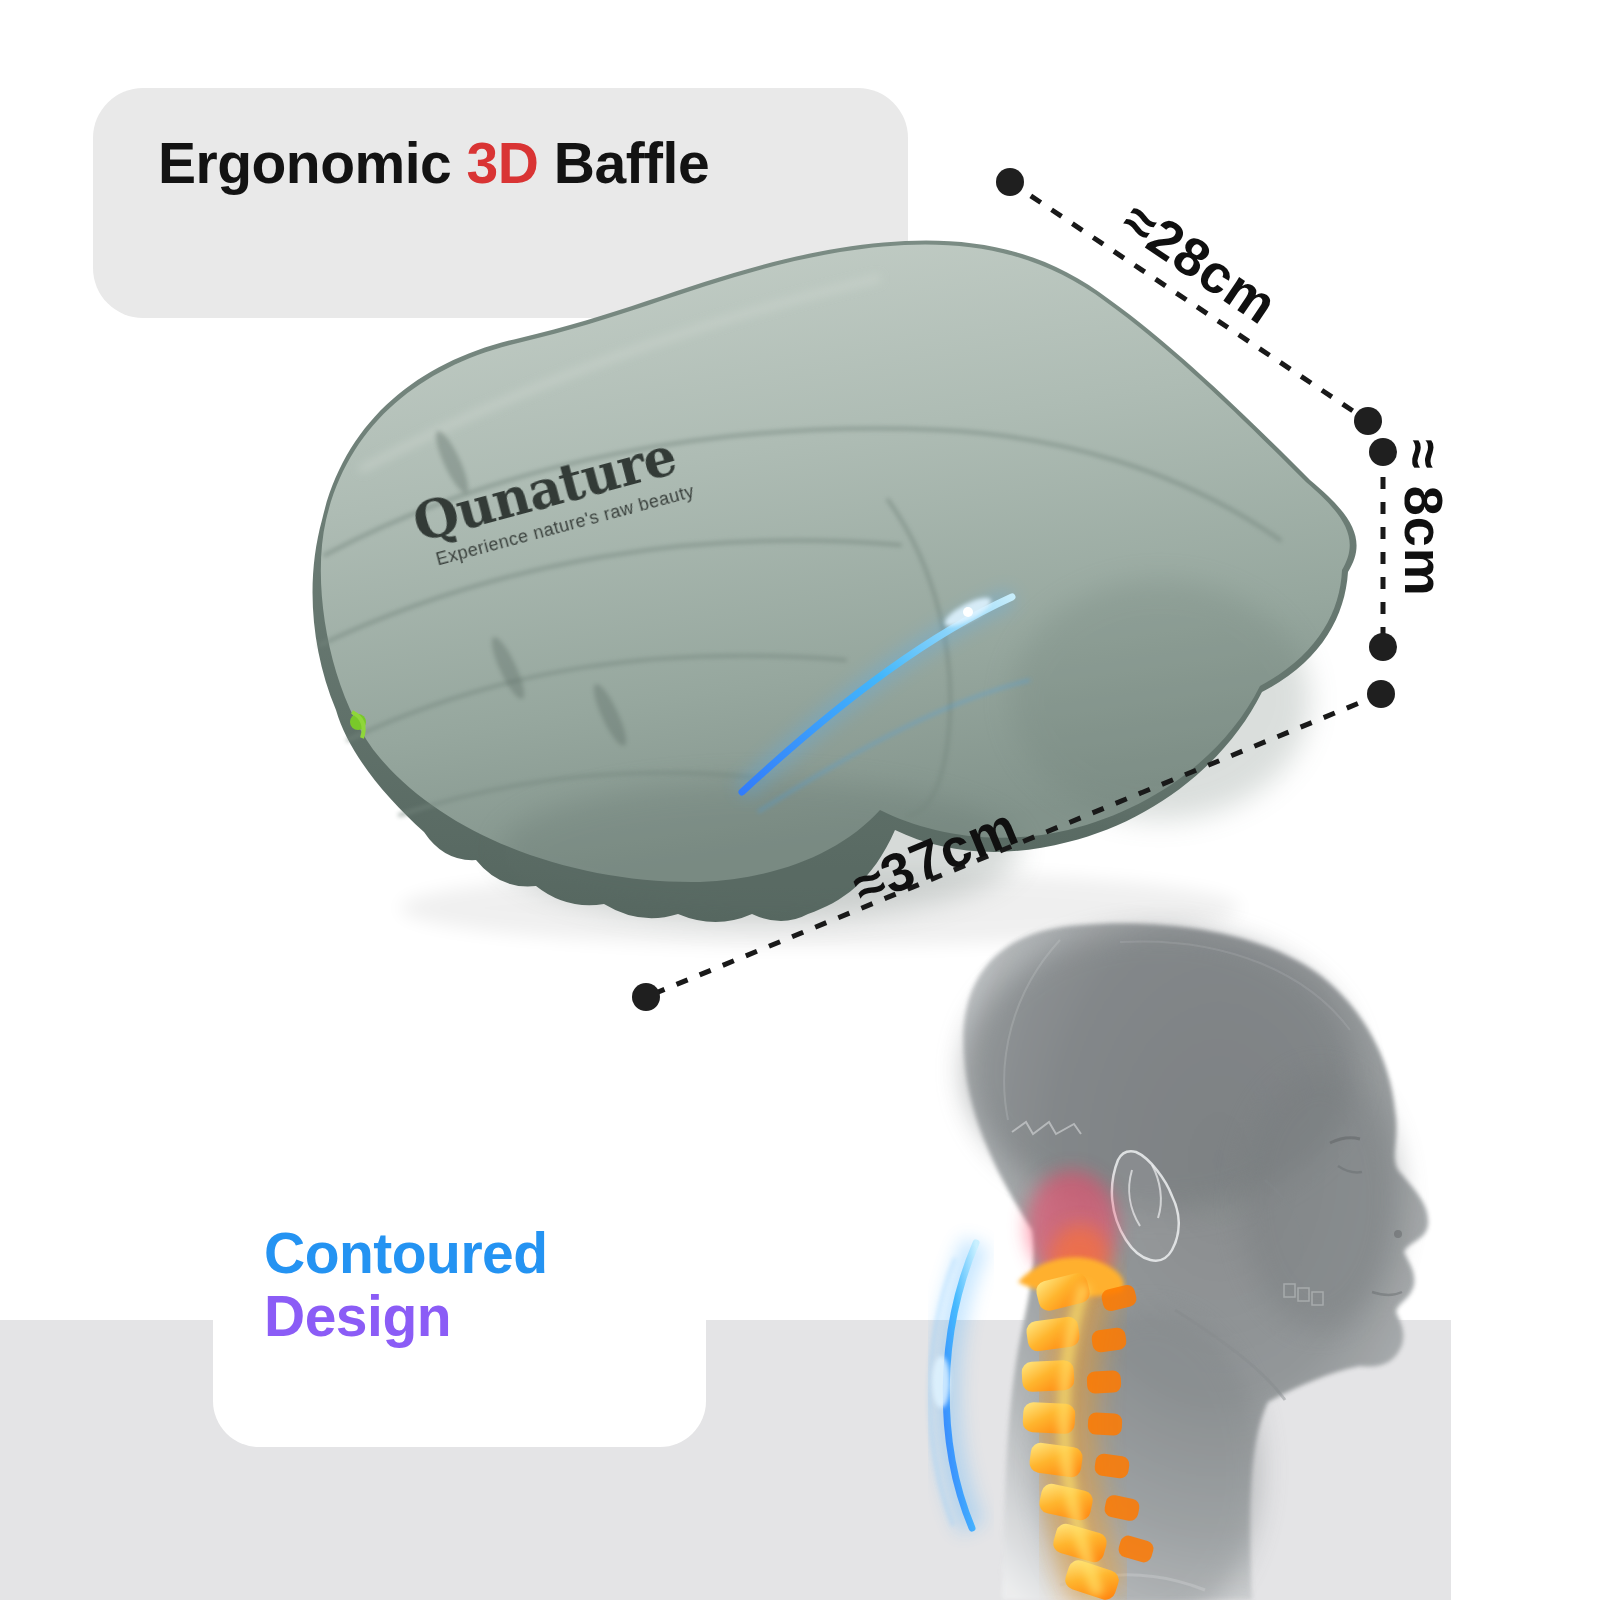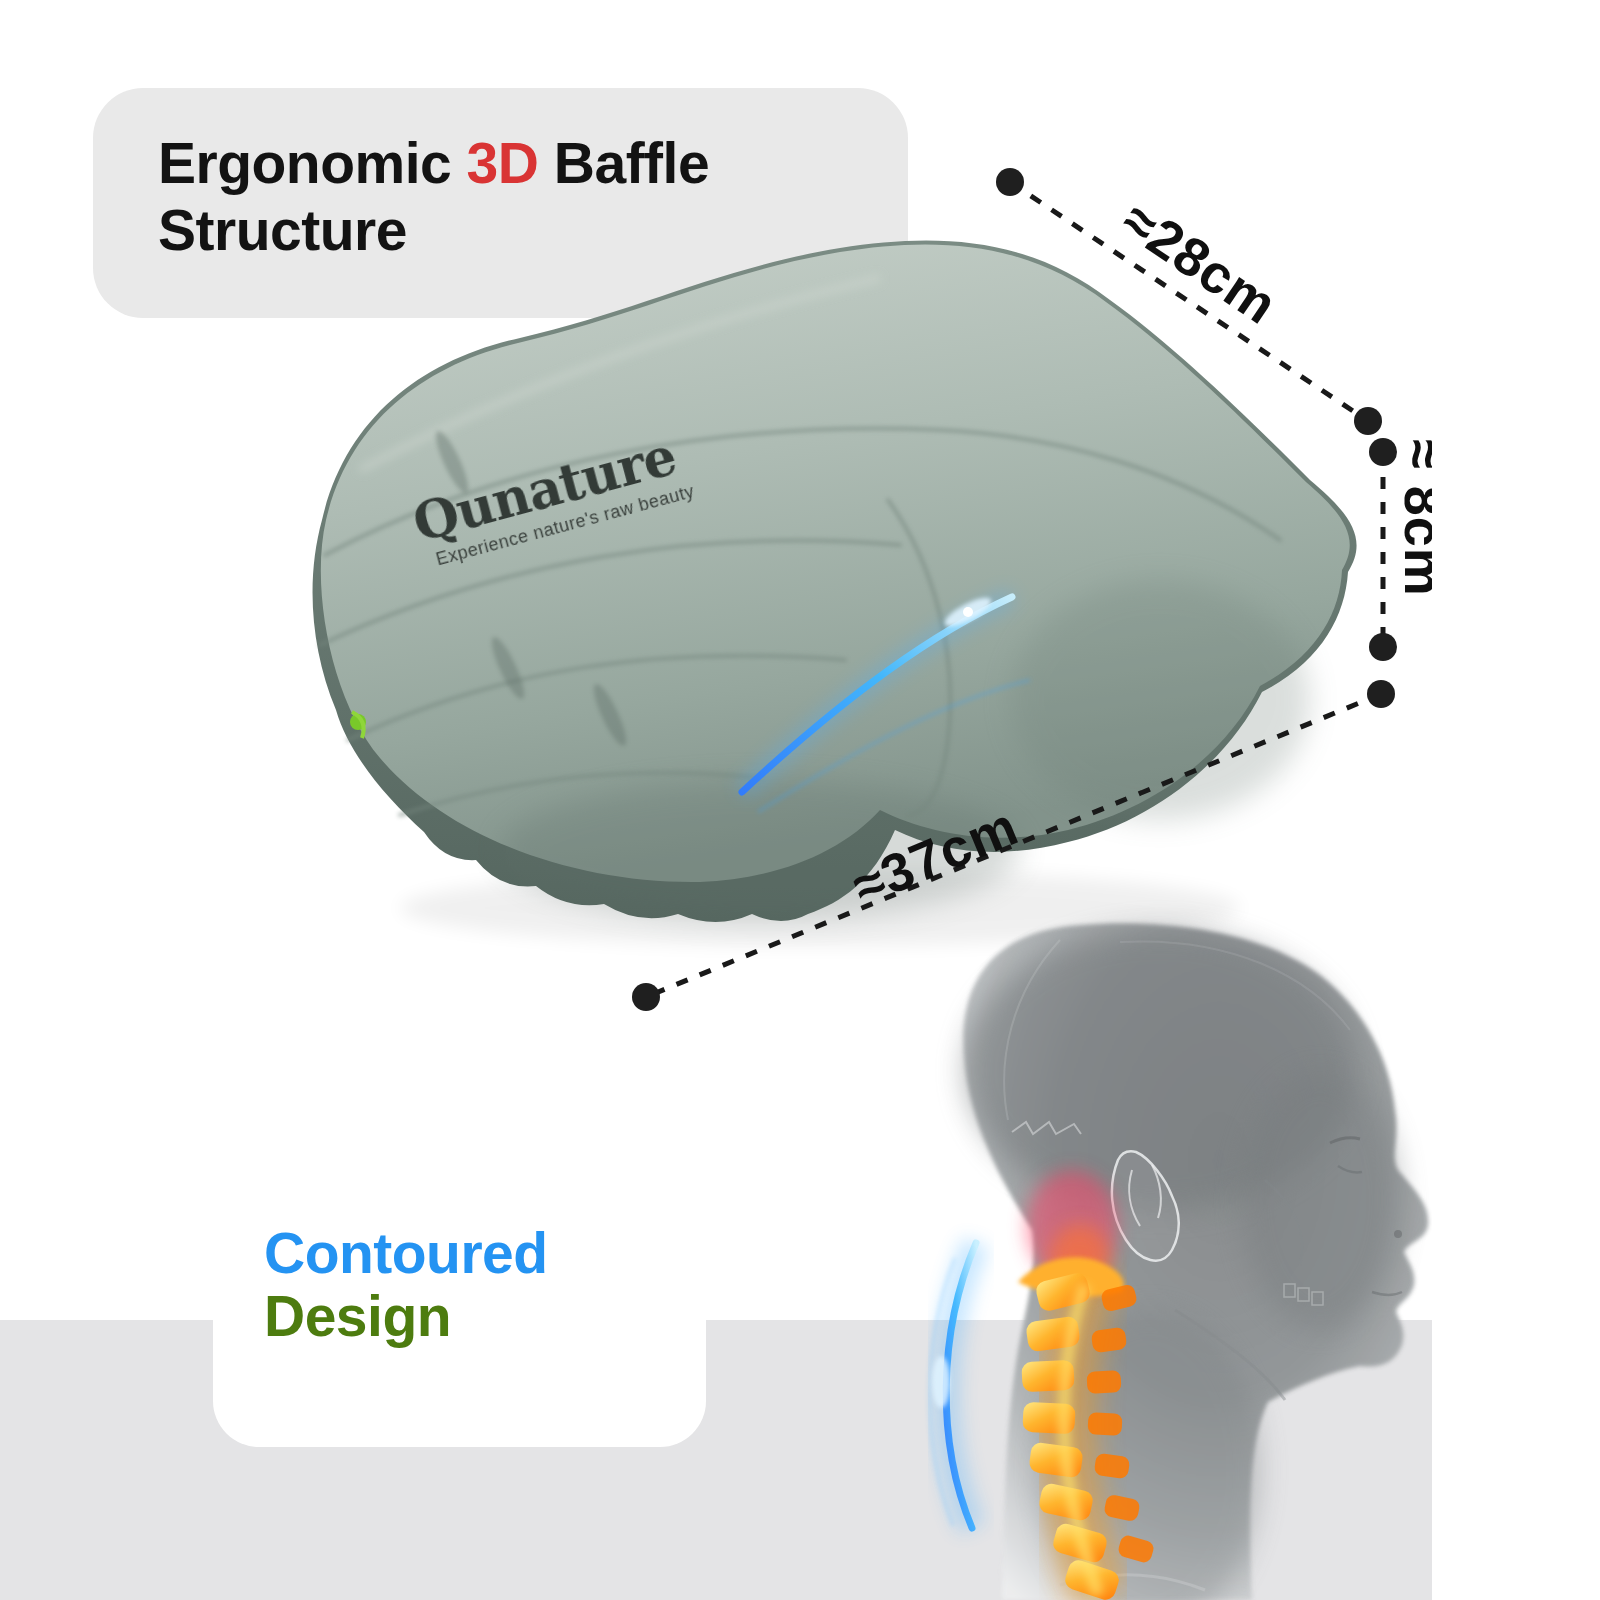--- a/index.html
+++ b/index.html
@@ -1,29 +1,29 @@
 <!DOCTYPE html>
 <html><head>
 <meta charset="utf-8">
 <style>
   html,body{margin:0;padding:0;background:#fff;}
   .stage{position:relative;width:1432px;height:1600px;overflow:hidden;background:#ffffff;
-         font-family:"Liberation Sans","DejaVu Sans",sans-serif;}
+         font-family:"Liberation Sans","DejaVu Sans",sans-serif;padding-left:19px;}
   .band{position:absolute;left:0;top:1320px;width:1600px;height:280px;background:#e4e4e6;}
   .feature-card{position:absolute;left:213px;top:1150px;width:493px;height:297px;background:#ffffff;
                 border-radius:0 0 46px 46px;}
   .title-card{position:absolute;left:93px;top:88px;width:815px;height:230px;background:#e9e9e9;
               border-radius:50px;}
   .title{position:absolute;left:158px;top:130px;font-size:57px;line-height:67px;font-weight:800;
          color:#131313;letter-spacing:-0.5px;}
   .title .red{color:#d93434;}
   .feature{position:absolute;left:264px;top:1222px;font-size:57px;line-height:63px;font-weight:700;
            letter-spacing:-0.5px;}
   .feature .blue{color:#2493f2;}
-  .feature .dark{color:#4d7c0f;}
+  .feature .dark{color:#8b5cf6;}
   svg{position:absolute;left:0;top:0;}
   text.dim{font-family:"Liberation Sans","DejaVu Sans",sans-serif;font-weight:bold;font-size:54px;
            fill:#101010;letter-spacing:1px;}
   text.brand{font-family:"DejaVu Serif","Liberation Serif",serif;font-weight:bold;font-size:52px;
              fill:#333b37;letter-spacing:-1px;}
   text.tagline{font-family:"Liberation Sans","DejaVu Sans",sans-serif;font-size:18px;fill:#3b423e;
                letter-spacing:0.5px;}
 </style>
 </head>
 <body>
@@ -31,21 +31,20 @@
 <div class="stage">
 
   <div class="band"></div>
   <div class="feature-card"></div>
   <div class="title-card"></div>
 
   <div class="title">
     <div><span>Ergonomic</span>
       <span class="red">3D</span>
       <span>Baffle</span></div>
-    <div>Structure</div>
   </div>
 
   <svg width="1600" height="1600" viewBox="0 0 1600 1600">
     <defs>
       <linearGradient id="pillowTop" x1="0" y1="0" x2="0.25" y2="1">
         <stop offset="0" stop-color="#c6d0c9"></stop>
           <stop offset="0.4" stop-color="#aebcb4"></stop>
         <stop offset="0.75" stop-color="#96a79e"></stop>
           <stop offset="1" stop-color="#82938b"></stop>
       </linearGradient>

